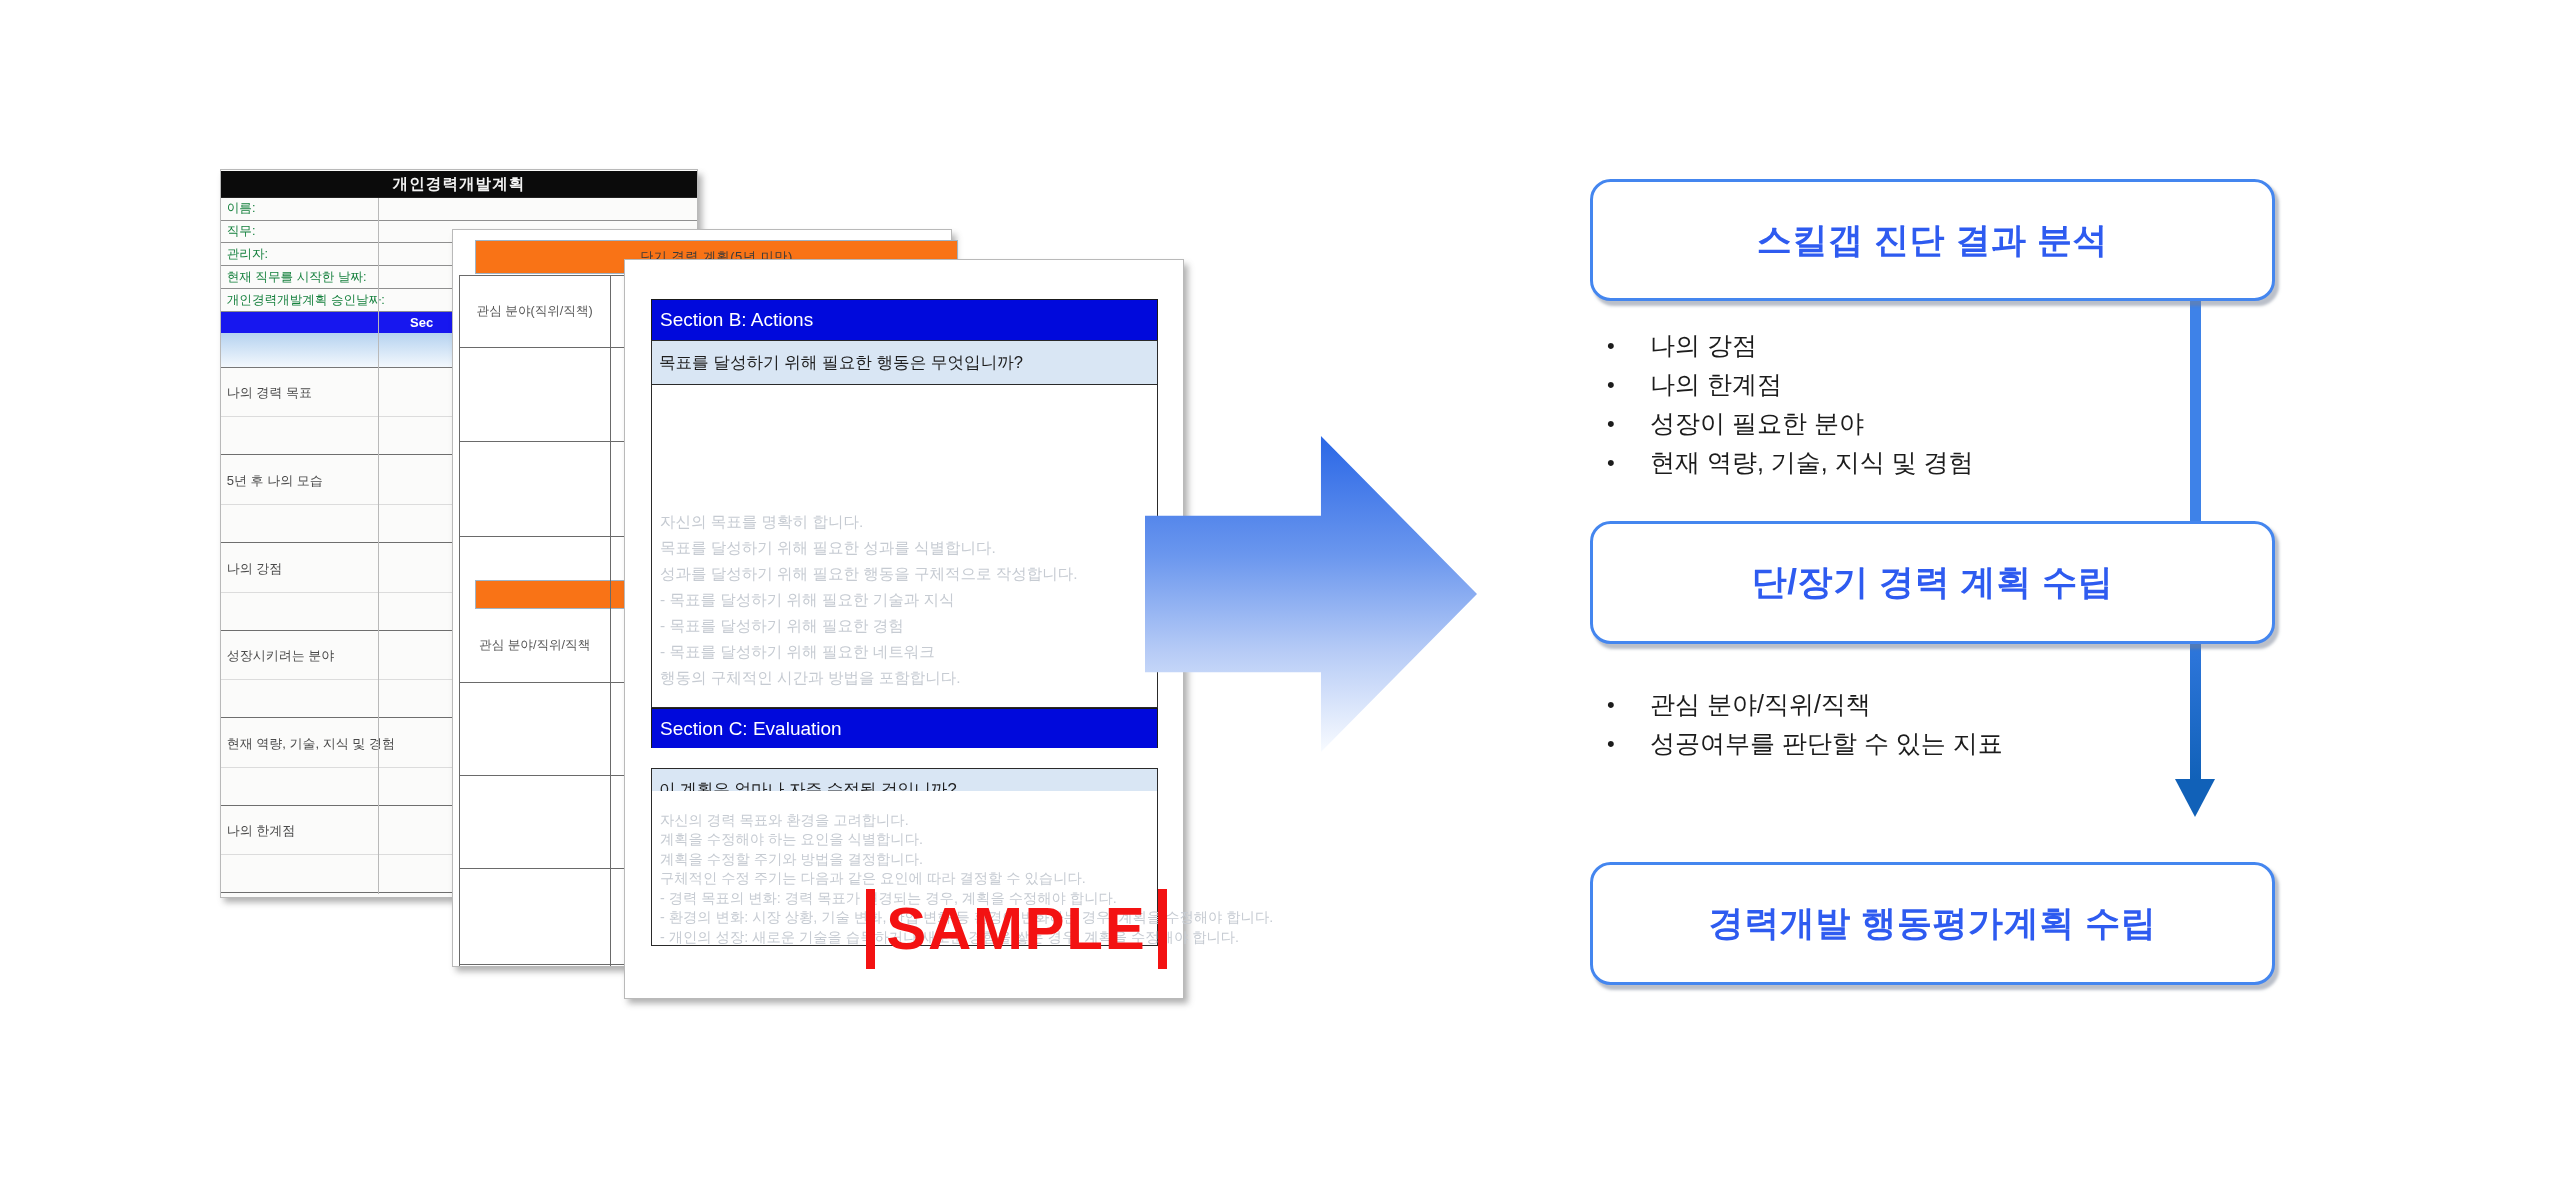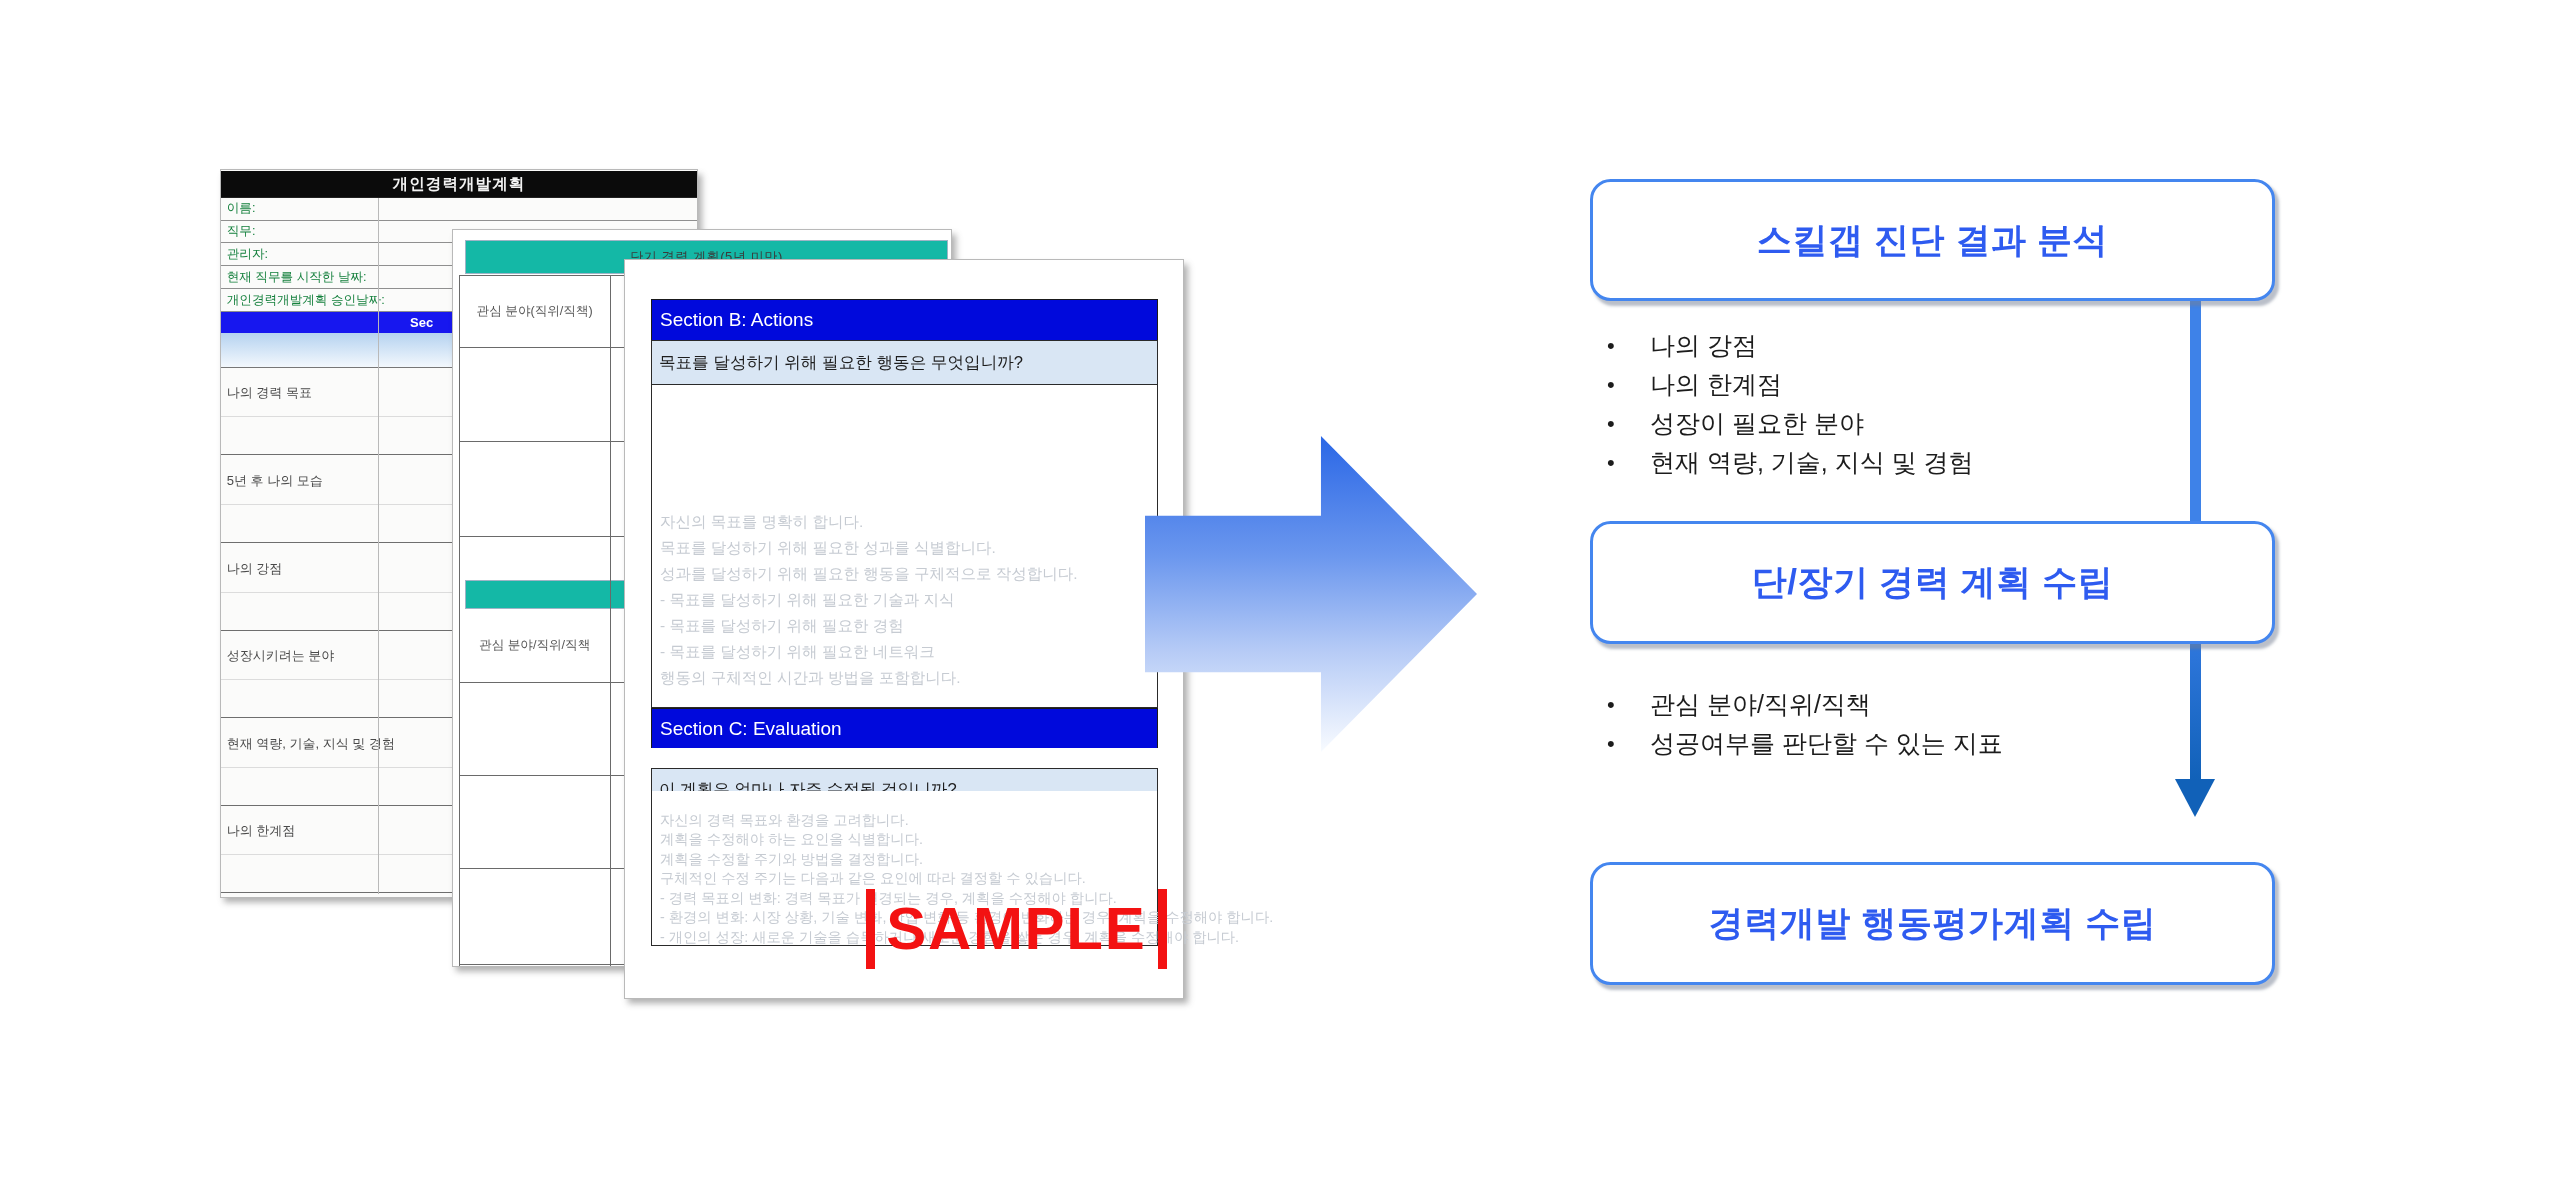--- a/index.html
+++ b/index.html
@@ -22,21 +22,21 @@
       color:#ffffff;font-size:13px;font-weight:bold;display:flex;align-items:center;padding-left:189px;
       box-sizing:border-box;}
   #bp-band{position:absolute;left:0;top:163px;width:100%;height:34px;
       background:linear-gradient(180deg,#b5d2f0 0%,#d7e7f7 55%,#f3f8fd 100%);border-bottom:0.6px solid #777;}
   .bp-row{position:absolute;left:0;width:100%;height:88px;border-bottom:0.9px solid #6e6e6e;
       color:#4a4a4a;font-size:13px;box-sizing:border-box;padding:17px 0 0 5.7px;}
   .bp-row::after{content:"";position:absolute;left:0;top:49px;width:98%;height:0.6px;background:#dcdcdc;}
 
   
   #middle-page{left:452px;top:229px;width:498px;height:736px;}
-  .banner{position:absolute;left:12px;width:483px;height:34px;background:#14b8a6;border:0.6px solid #9fb4c6;
+  .banner{position:absolute;left:22px;width:483px;height:34px;background:#f97316;border:0.6px solid #9fb4c6;
       box-sizing:border-box;display:flex;align-items:center;justify-content:center;
       color:#3a3a3a;font-size:13px;letter-spacing:0.6px;}
   #mp-banner1{top:10.3px;}
   #mp-banner2{top:350px;height:29px;}
   .mp-line{position:absolute;left:5.7px;width:482px;height:0;border-top:0.9px solid #6a6a6a;}
   #mp-colheader1{position:absolute;left:5.7px;top:45px;width:152px;height:73px;display:flex;align-items:center;
       justify-content:center;color:#555;font-size:12.6px;text-align:center;}
   #mp-colheader2{position:absolute;left:5.7px;top:379px;width:152px;height:73px;display:flex;align-items:center;
       justify-content:center;color:#555;font-size:12.6px;text-align:center;}
   #mp-divider{position:absolute;left:157px;top:45px;width:0.9px;height:691px;background:#6a6a6a;}

